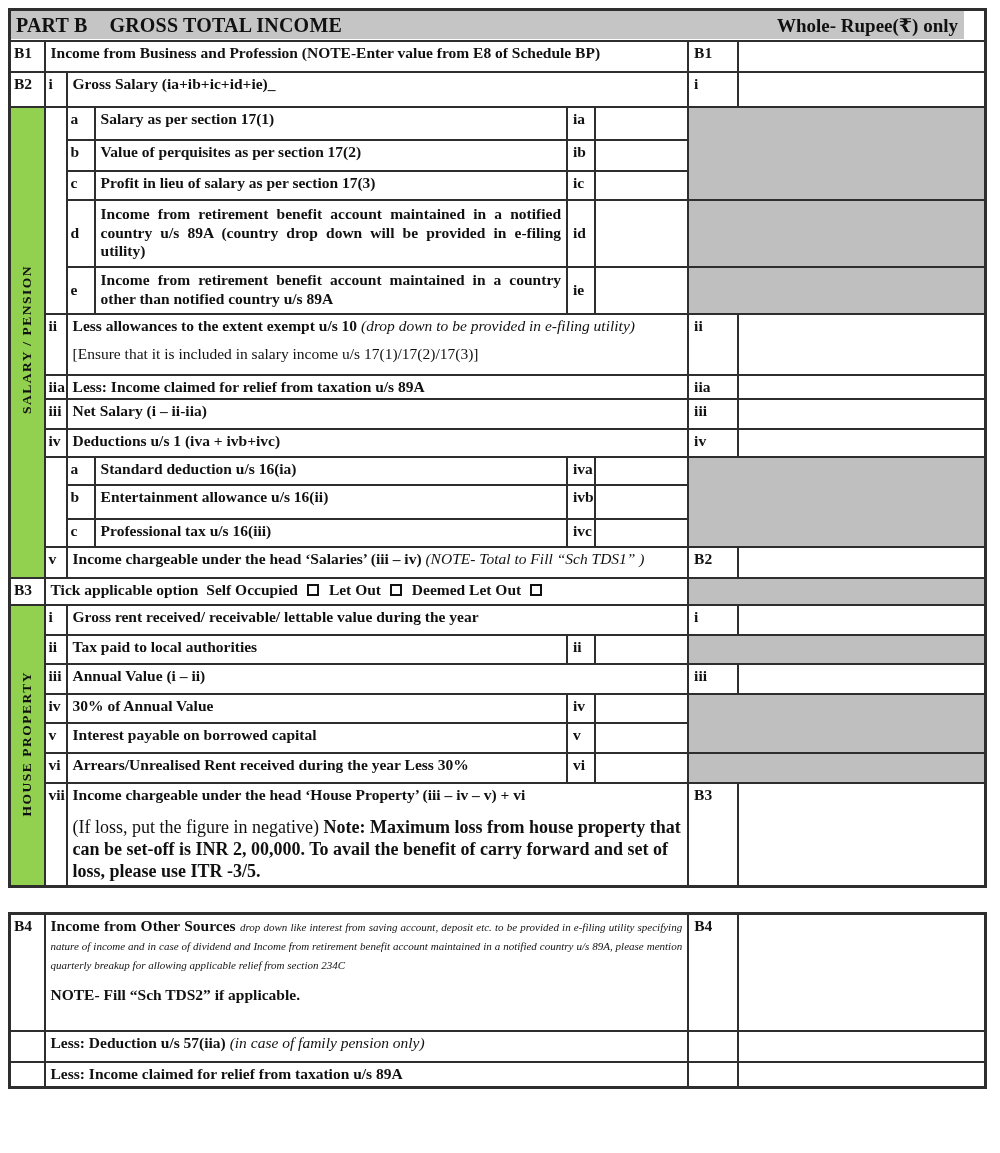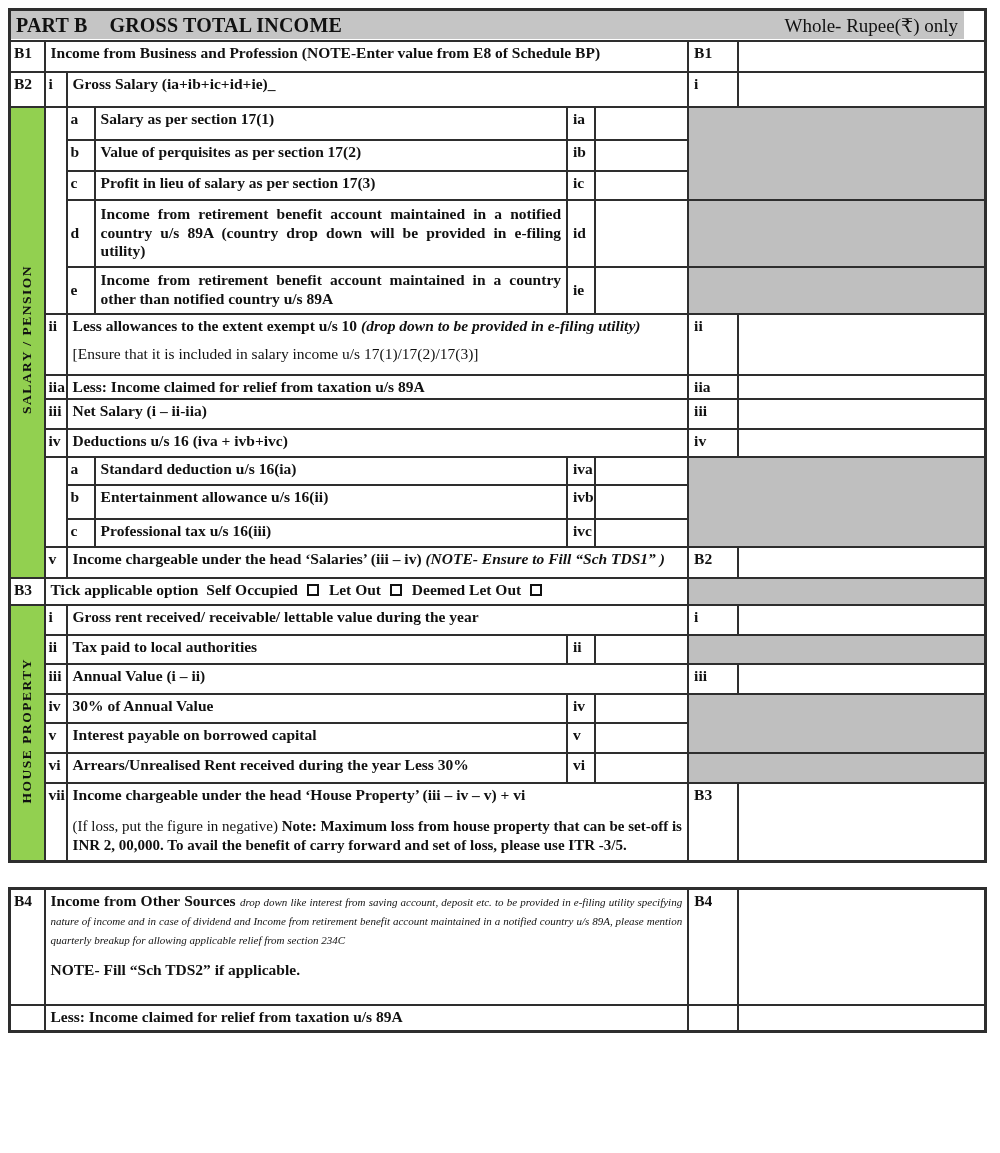--- a/index.html
+++ b/index.html
@@ -14,37 +14,37 @@
   table{border-collapse:collapse;table-layout:fixed;width:979px;border:3px solid var(--line);}
   table.t2{margin-top:24px;}
   td{border:2px solid var(--line);padding:2px 5px;vertical-align:top;
      font-weight:bold;font-size:15.5px;line-height:1.22;color:#111;overflow:hidden;}
   
   td.hdr{padding:0;background:#fff;}
   .hdr-band{background:var(--hgray);display:flex;justify-content:space-between;align-items:center;
             height:100%;padding:2px 6px 2px 5px;margin-right:20px;}
   .hdr-left{font-size:20px;font-weight:bold;letter-spacing:.2px;}
   .hdr-title{margin-left:22px;}
-  .hdr-right{font-size:19px;font-weight:normal;}
+  .hdr-right{font-size:19px;font-weight:bold;}
   
   .codeL{padding-left:3px;}
   .sub{padding-left:3px;}
   .gray-cell{background:var(--gray);}
   .vcell{background:#fff;}
   .band{background:var(--green);text-align:center;vertical-align:middle;padding:0;}
   .vtext{writing-mode:vertical-rl;transform:rotate(180deg);font-weight:bold;font-size:13.5px;
          letter-spacing:1.5px;white-space:nowrap;}
   .mid{vertical-align:middle;}
   .jt{text-align:justify;}
-  .ital{font-style:italic;font-weight:bold;}
+  .ital{font-style:italic;font-weight:normal;}
   .bital{font-style:italic;font-weight:normal;font-size:11px;}
   .plain{font-weight:normal;}
   .gap-top{display:block;margin-top:12px;}
   .gap-top-sm{display:block;margin-top:10px;}
-  .note-sm{font-size:15px;}
+  .note-sm{font-size:18px;}
   .cb{display:inline-block;width:12px;height:12px;border:2px solid #111;margin:0 2px -1px 9px;background:#fff;}
   .opt{margin-left:4px;}
 </style>
 </head>
 <body>
 
 <div class="page">
 
   <table class="t1">
     <colgroup>
@@ -140,21 +140,21 @@
       <td class="vcell"></td>
     </tr>
     <tr style="height:30px">
       <td class="sub">iii</td>
       <td colspan="4">Net Salary (i – ii-iia)</td>
       <td>iii</td>
       <td class="vcell"></td>
     </tr>
     <tr style="height:28px">
       <td class="sub">iv</td>
-      <td colspan="4">Deductions u/s 16 (iva + ivb+ivc)</td>
+      <td colspan="4">Deductions u/s 1 (iva + ivb+ivc)</td>
       <td>iv</td>
       <td class="vcell"></td>
     </tr>
 
     <tr style="height:28px">
       <td rowspan="3"></td>
       <td class="sub">a</td>
       <td>Standard deduction u/s 16(ia)</td>
       <td>iva</td>
       <td class="vcell"></td>
@@ -170,21 +170,21 @@
       <td class="sub">c</td>
       <td>Professional tax u/s 16(iii)</td>
       <td>ivc</td>
       <td class="vcell"></td>
     </tr>
 
     <tr style="height:31px">
       <td class="sub">v</td>
       <td colspan="4">
         <span>Income chargeable under the head ‘Salaries’ (iii – iv)</span>
-        <span class="ital">(NOTE- Ensure to Fill “Sch TDS1” )</span>
+        <span class="ital">(NOTE- Total to Fill “Sch TDS1” )</span>
       </td>
       <td>B2</td>
       <td class="vcell"></td>
     </tr>
 
     <tr style="height:27px">
       <td class="codeL">B3</td>
       <td colspan="5">
         <span>Tick applicable option</span>
         <span class="opt">Self Occupied</span><span class="cb"></span>
@@ -268,20 +268,29 @@
       <td class="codeL">B4</td>
       <td colspan="5" class="jt">
         <span>Income from Other Sources</span>
         <span class="bital">drop down like interest from saving account, deposit etc. to be provided in e-filing utility specifying nature of income and in case of dividend and Income from retirement benefit account maintained in a notified country u/s 89A, please mention quarterly breakup for allowing applicable relief from section 234C</span>
         <span class="gap-top" style="text-align:left">NOTE- Fill “Sch TDS2” if applicable.</span>
       </td>
       <td>B4</td>
       <td class="vcell"></td>
     </tr>
 
+    <tr style="height:31px">
+      <td></td>
+      <td colspan="5">
+        <span>Less: Deduction u/s 57(iia)</span>
+        <span class="ital">(in case of family pension only)</span>
+      </td>
+      <td></td>
+      <td class="vcell"></td>
+    </tr>
 
     <tr style="height:26px">
       <td></td>
       <td colspan="5">Less: Income claimed for relief from taxation u/s 89A</td>
       <td></td>
       <td class="vcell"></td>
     </tr>
 
   </tbody>
     </table>

